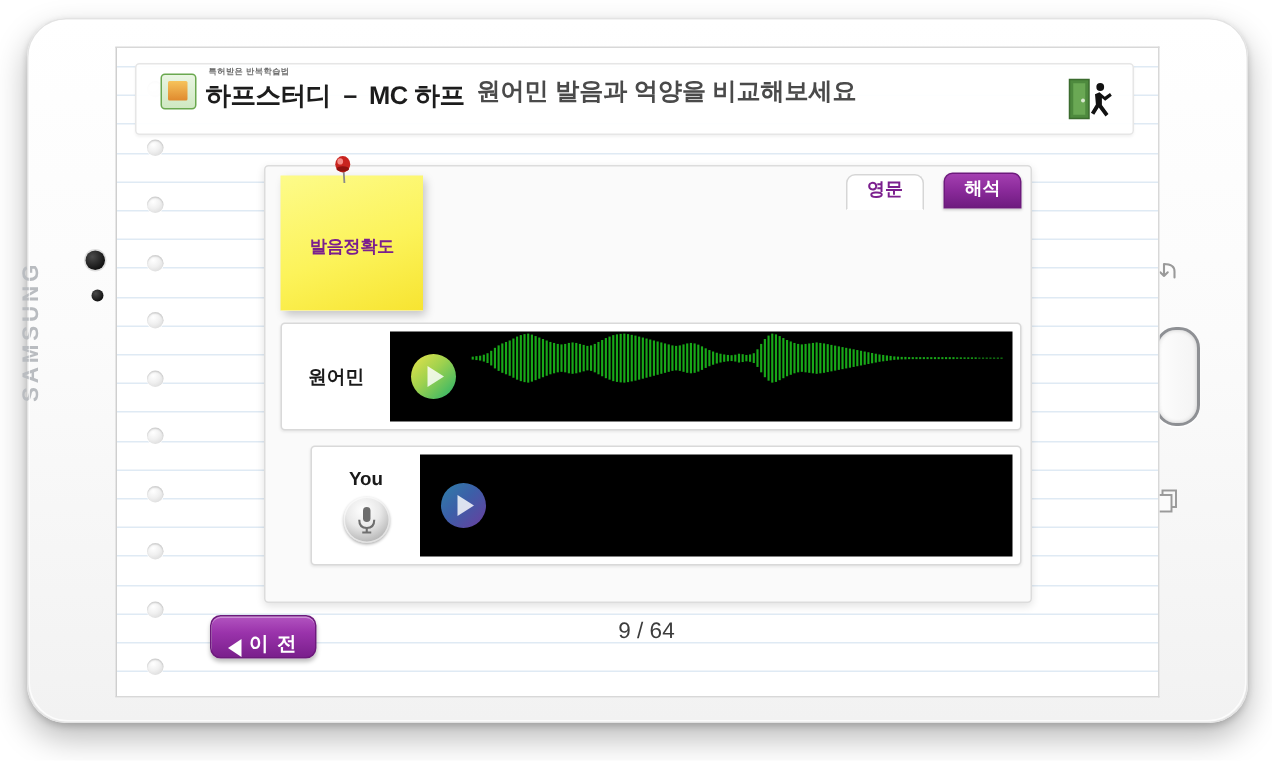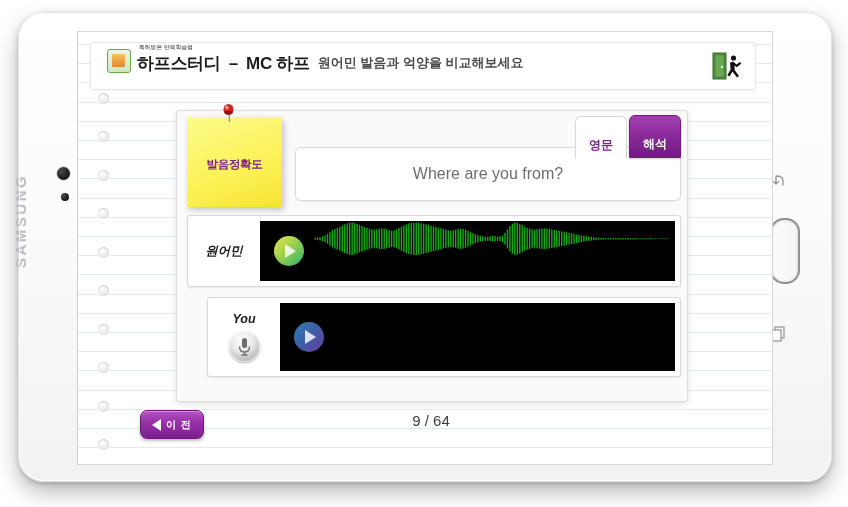--- a/index.html
+++ b/index.html
@@ -102,21 +102,21 @@
   #brand-text{position:relative;}
   #brand-tagline{
     font-size:5.5px;color:#6f6f6f;letter-spacing:.3px;
     position:absolute;left:2px;top:-9px;white-space:nowrap;font-weight:bold;
   }
   #brand-title{
     font-size:17px;font-weight:bold;color:#1c1c1c;white-space:nowrap;
     letter-spacing:-.3px;line-height:22px;
   }
   #brand-sub{
-    font-size:13px;color:#4a4a4a;margin-left:8px;white-space:nowrap;
+    font-size:16px;color:#4a4a4a;margin-left:8px;white-space:nowrap;
     align-self:flex-end;margin-bottom:3px;font-weight:bold;
   }
   #exit-btn{position:absolute;right:12px;top:6px;width:34px;height:34px;cursor:pointer;}
 
   
   #card{
     position:absolute;left:98px;top:78px;width:510px;height:290px;
     background:#fafafa;
     border:1px solid #dcdcdc;
     border-radius:3px;
@@ -133,31 +133,31 @@
     position:absolute;left:0;right:0;top:20px;text-align:center;
     font-size:11.5px;font-weight:bold;color:#7b1f8e;letter-spacing:-.3px;margin-top:20px;
   }
   #pin{
     position:absolute;left:44px;top:-8px;width:16px;height:20px;
   }
 
   
   #tabs{position:absolute;right:6px;top:4px;display:flex;align-items:flex-end;z-index:4;}
   .tab{
-    font-size:12px;font-weight:bold;padding:22px 13px 7px;
+    font-size:12px;font-weight:bold;padding:3px 13px 7px;
     border-radius:6px 6px 0 0;cursor:pointer;line-height:1;
   }
   .tab.active{
     background:#ffffff;color:#7b1f8e;
     border:1px solid #d6d6d6;border-bottom:1px solid #ffffff;
     position:relative;z-index:3;margin-bottom:-1px;
   }
   .tab.inactive{
     background:linear-gradient(180deg,#a33fb0 0%,#8a2a9a 50%,#6f1c80 100%);
-    color:#ffffff;border:1px solid #6d1a7c;margin-left:2px;
+    color:#ffffff;border:1px solid #6d1a7c;margin-left:13px;
     box-shadow:0 1px 2px rgba(0,0,0,.2);
   }
 
   
   #sentence-box{
     position:absolute;left:118px;top:36px;right:6px;height:52px;
     background:#ffffff;border:1px solid #d9d9d9;border-radius:6px;
     display:flex;align-items:center;justify-content:center;
     box-shadow:0 1px 2px rgba(0,0,0,.05);
     z-index:2;
@@ -171,21 +171,20 @@
     box-shadow:0 1px 2px rgba(0,0,0,.08);
     display:flex;align-items:center;
   }
   #row-native{top:104px;height:70px;}
   #row-you{top:186px;height:78px;margin-left:20px;}
 
   .row-label{
     width:72px;flex:0 0 72px;text-align:center;
     display:flex;flex-direction:column;align-items:center;justify-content:center;
     height:100%;
-    font-style:italic;
   }
   .row-label-text{font-size:12.5px;font-weight:bold;color:#1a1a1a;}
   #mic-btn{
     width:31px;height:31px;border-radius:50%;margin-top:5px;cursor:pointer;
     background:radial-gradient(circle at 42% 30%,#ffffff 0%,#e9e9e9 40%,#b4b4b4 78%,#8f8f8f 100%);
     box-shadow:0 1px 2px rgba(0,0,0,.3),inset 0 0 0 1px rgba(255,255,255,.6);
     position:relative;
   }
 
   .wave-area{
@@ -207,22 +206,22 @@
   }
   #wave-native{position:absolute;left:54px;right:6px;top:0;bottom:0;}
 
   
   #bottom-nav{position:absolute;left:98px;top:378px;width:510px;height:34px;}
   .nav-btn{
     position:absolute;top:0;height:27px;border-radius:7px;cursor:pointer;
     background:linear-gradient(180deg,#b254c0 0%,#9a33ab 40%,#7a1f8c 100%);
     border:1px solid #6d1a7c;
     box-shadow:0 2px 3px rgba(0,0,0,.25),inset 0 1px 0 rgba(255,255,255,.35);
-    display:flex;align-items:center;justify-content:center;gap:5px;
-    padding:0 11px;color:#ffffff;font-size:10px;font-weight:bold;
+    display:flex;align-items:flex-end;justify-content:center;gap:5px;
+    padding:0 11px;color:#ffffff;font-size:13px;font-weight:bold;
     letter-spacing:1px;
   }
   #btn-prev{left:-36px;}
   #btn-next{right:-38px;}
   .tri-left{width:0;height:0;border-right:9px solid #fff;border-top:6px solid transparent;border-bottom:6px solid transparent;}
   .tri-right{width:0;height:0;border-left:9px solid #fff;border-top:6px solid transparent;border-bottom:6px solid transparent;}
   #page-counter{
     position:absolute;left:0;right:0;top:2px;text-align:center;
     font-size:15px;color:#3c3c3c;font-weight:normal;
   }
@@ -321,23 +320,20 @@
             <ellipse cx="5.8" cy="4.6" rx="1.9" ry="2.1" fill="#f58a86"></ellipse>
             <ellipse cx="7.5" cy="9.6" rx="4.2" ry="1.8" fill="#8f110e"></ellipse>
           </svg>
         </div>
 
         <div id="tabs">
           <div class="tab active">영문</div>
           <div class="tab inactive">해석</div>
         </div>
 
-        <div id="sentence-box">
-          <span id="sentence-text">Where are you from?</span>
-        </div>
 
         <div class="audio-row" id="row-native">
           <div class="row-label">
             <span class="row-label-text">원어민</span>
           </div>
           <div class="wave-area">
             <div class="play-btn play-native">
               <span class="play-tri"></span>
             </div>
             <svg id="wave-native" preserveAspectRatio="none" viewBox="0 0 1000 100">

